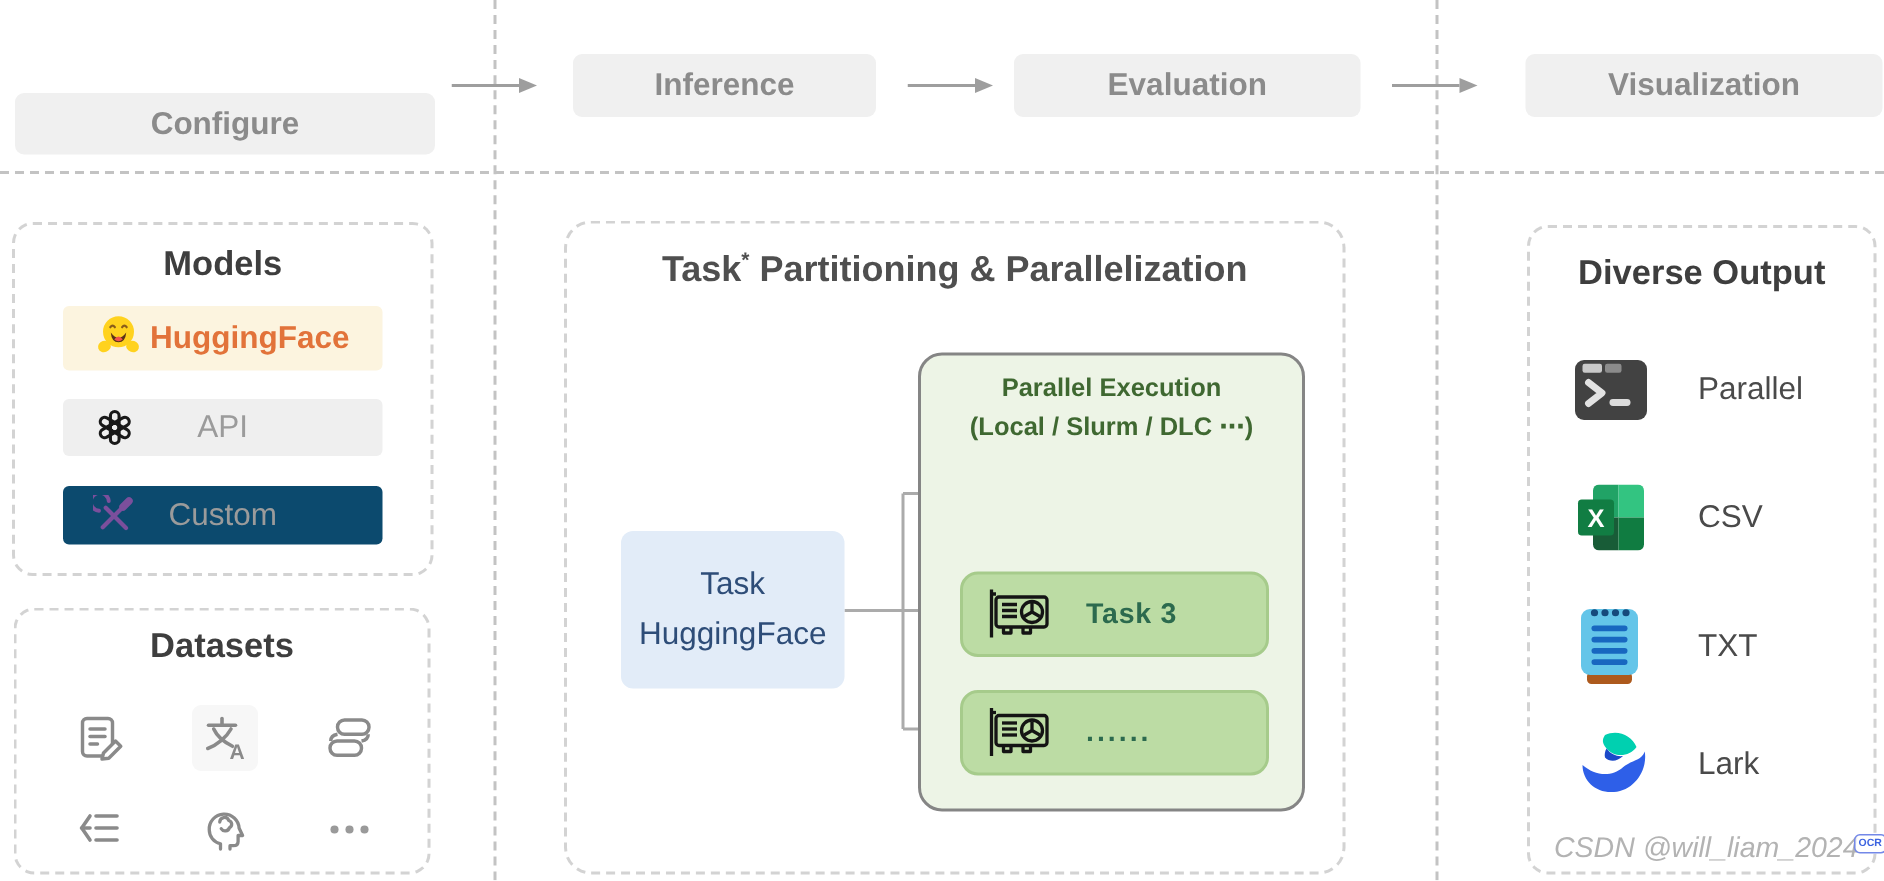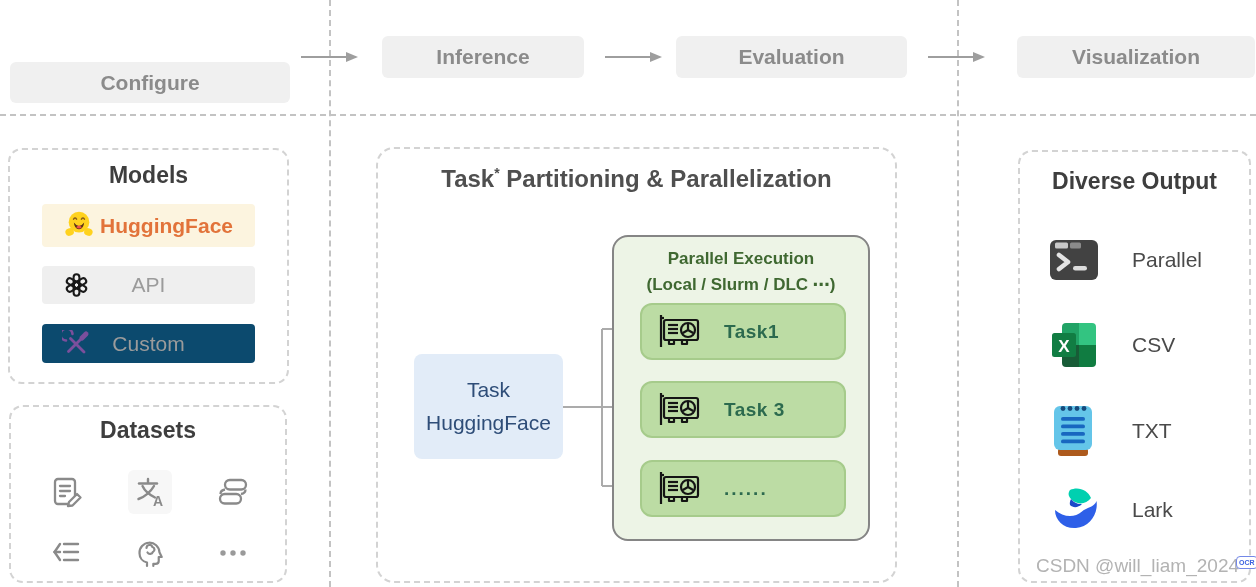--- a/index.html
+++ b/index.html
@@ -48,21 +48,21 @@
   .task-row .lbl { font-weight:bold; font-size:19px; color:#2c6a4e; margin-left:22px; letter-spacing:.5px; }
   .task-row .ic { margin-left:14px; display:flex; }
   .flow-svg { position:absolute; left:0; top:0; }
 
   
   .out-row { position:absolute; left:0; right:0; display:flex; align-items:center; }
   .out-row .ic { position:absolute; left:30px; display:flex; }
   .out-row .lbl { position:absolute; left:112px; color:#4a4a4a; font-size:21px; }
 
   
-  .watermark { position:absolute; left:1036px; top:555px; font-size:19px; color:#b3b3b3; white-space:nowrap; }
+  .watermark { position:absolute; left:1036px; top:555px; font-size:19px; color:#b3b3b3; white-space:nowrap;font-style:italic; }
   .ocr-badge { position:absolute; left:1236px; top:556px; font-size:7px; font-weight:bold; color:#3c63e0;
                border:1px solid #7388e8; border-radius:4px; padding:2px 2px; background:rgba(255,255,255,.8); }
 </style>
 </head>
 <body>
 
 <div id="stage">
 
   <div class="vline" style="left:329px"></div>
   <div class="vline" style="left:957px"></div>
@@ -230,39 +230,20 @@
         <div>HuggingFace</div>
       </div>
     </div>
 
     <div class="parallel-box">
       <div class="parallel-head">
         <div>Parallel Execution</div>
         <div>(Local / Slurm / DLC ⋯)</div>
       </div>
 
-      <div class="task-row" style="top:66px;">
-        <span class="ic">
-          <svg width="46" height="38" viewBox="0 0 46 38">
-            <g stroke="#141414" stroke-width="2.2" fill="none" stroke-linejoin="round">
-              <path d="M5 2 V34"></path>
-              <path d="M5 5 H8"></path>
-              <rect x="8" y="7" width="34" height="20" rx="2"></rect>
-              <line x1="12" y1="12" x2="22" y2="12"></line>
-              <line x1="12" y1="16" x2="22" y2="16"></line>
-              <line x1="12" y1="20" x2="22" y2="20"></line>
-              <circle cx="32" cy="17" r="7"></circle>
-              <path d="M32 17 L32 11 M32 17 L37.2 20 M32 17 L26.8 20"></path>
-              <path d="M13 27 v4 h5 v-4"></path>
-              <path d="M26 27 v4 h5 v-4"></path>
-            </g>
-          </svg>
-        </span>
-        <span class="lbl">Task1</span>
-      </div>
 
       <div class="task-row" style="top:144px;">
         <span class="ic">
           <svg width="46" height="38" viewBox="0 0 46 38">
             <g stroke="#141414" stroke-width="2.2" fill="none" stroke-linejoin="round">
               <path d="M5 2 V34"></path>
               <path d="M5 5 H8"></path>
               <rect x="8" y="7" width="34" height="20" rx="2"></rect>
               <line x1="12" y1="12" x2="22" y2="12"></line>
               <line x1="12" y1="16" x2="22" y2="16"></line>

